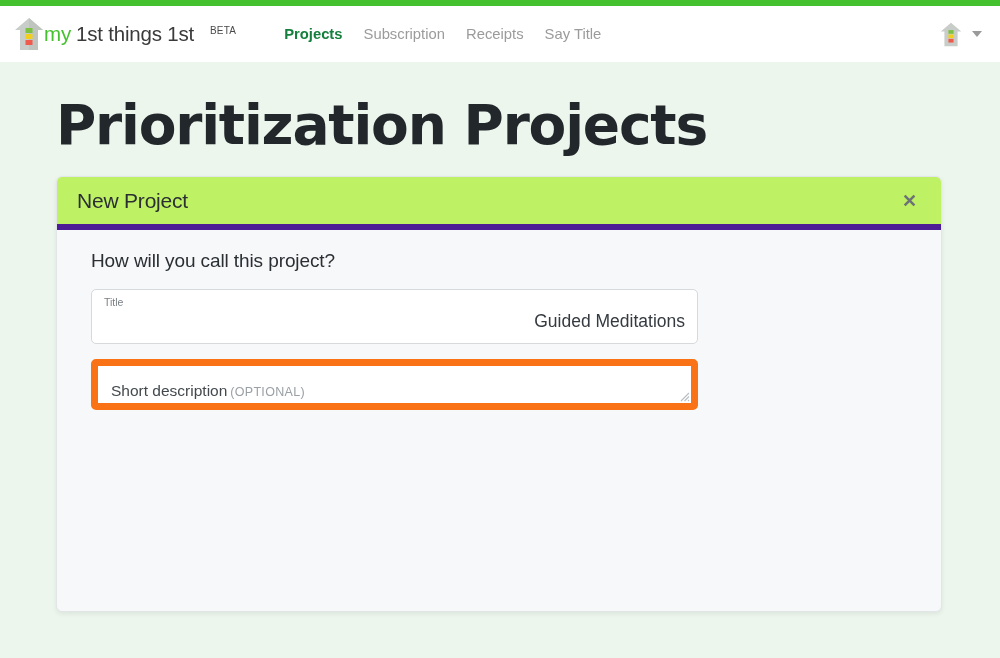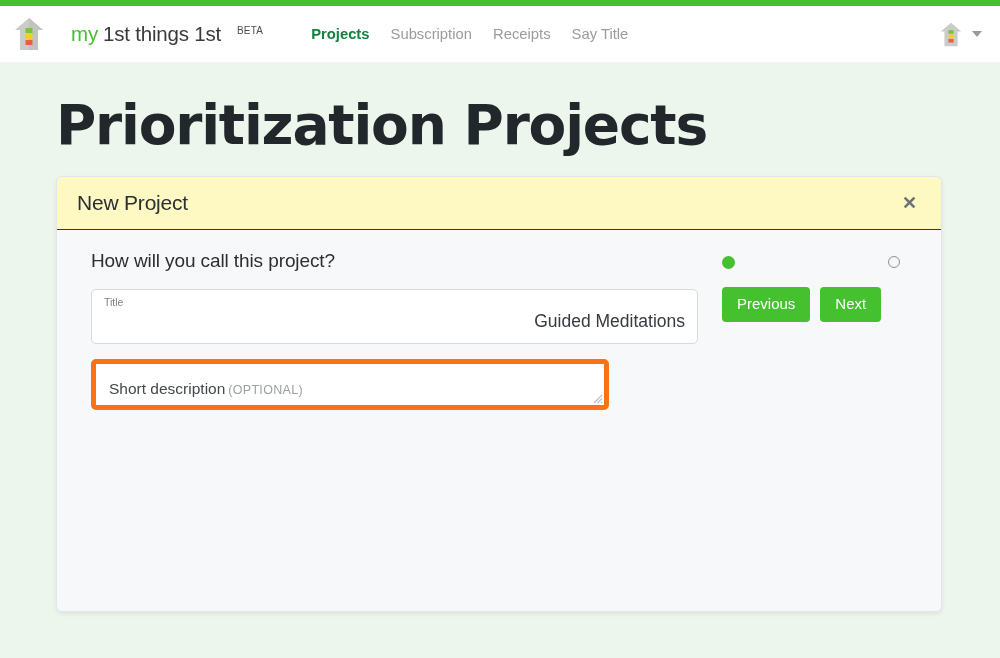--- a/index.html
+++ b/index.html
@@ -28,21 +28,21 @@
     height: 56px;
     background: #ffffff;
     display: flex;
     align-items: center;
     padding: 0 18px 0 14px;
     position: relative;
   }
   .brand {
     display: flex;
     align-items: center;
-    gap: 27px;
+    gap: 0;
     text-decoration: none;
     flex-shrink: 0;
   }
   .logo-icon {
     width: 30px;
     height: 34px;
     display: block;
     flex-shrink: 0;
   }
   .brand-text {
@@ -124,22 +124,22 @@
     background: #f7f8f9;
     border: 1px solid #e3e6e8;
     border-radius: 6px;
     box-shadow: 0 2px 5px rgba(0,0,0,0.07);
     display: flex;
     flex-direction: column;
     overflow: hidden;
   }
   .card-header {
     height: 53px;
-    background: #fef9c3;
-    border-bottom: 1px solid #4c1d95;
+    background: #bef264;
+    border-bottom: 6px solid #4c1d95;
     display: flex;
     align-items: center;
     padding: 0 20px;
     flex-shrink: 0;
   }
   .card-title {
     font-size: 21px;
     color: #2b2f33;
     font-weight: normal;
     margin: 0;
@@ -199,24 +199,24 @@
     width: 100%;
     background: transparent;
     font-family: "Liberation Sans", sans-serif;
     padding: 0;
     line-height: 1.3;
     text-align: right;
   }
 
   .textarea-wrap {
     position: relative;
-    width: 518px;
+    width: 607px;
     height: 51px;
     background: #ffffff;
-    border: 5px solid #f97316;
+    border: 7px solid #f97316;
     border-radius: 5px;
     overflow: hidden;
   }
   .textarea-field {
     width: 100%;
     height: 100%;
     border: none;
     outline: none;
     resize: none;
     background: transparent;
@@ -356,26 +356,16 @@
 
         <div class="textarea-wrap">
           <textarea class="textarea-field" style=""></textarea>
           <span class="ta-placeholder"><span>Short description</span><span class="opt">(OPTIONAL)</span></span>
           <svg class="resize-grip" viewBox="0 0 12 12">
             <path d="M11 3 L3 11 M11 6.5 L6.5 11 M11 10 L10 11" stroke="#b9bec2" stroke-width="1.1" fill="none"></path>
           </svg>
         </div>
       </div>
 
-      <div class="nav-col">
-        <div class="steps">
-          <span class="step-dot"></span>
-          <span class="step-dot empty"></span>
-        </div>
-        <div class="btn-row">
-          <button class="btn">Previous</button>
-          <button class="btn">Next</button>
-        </div>
-      </div>
 
     </div>
   </div>
 </div>
 
 </body></html>

